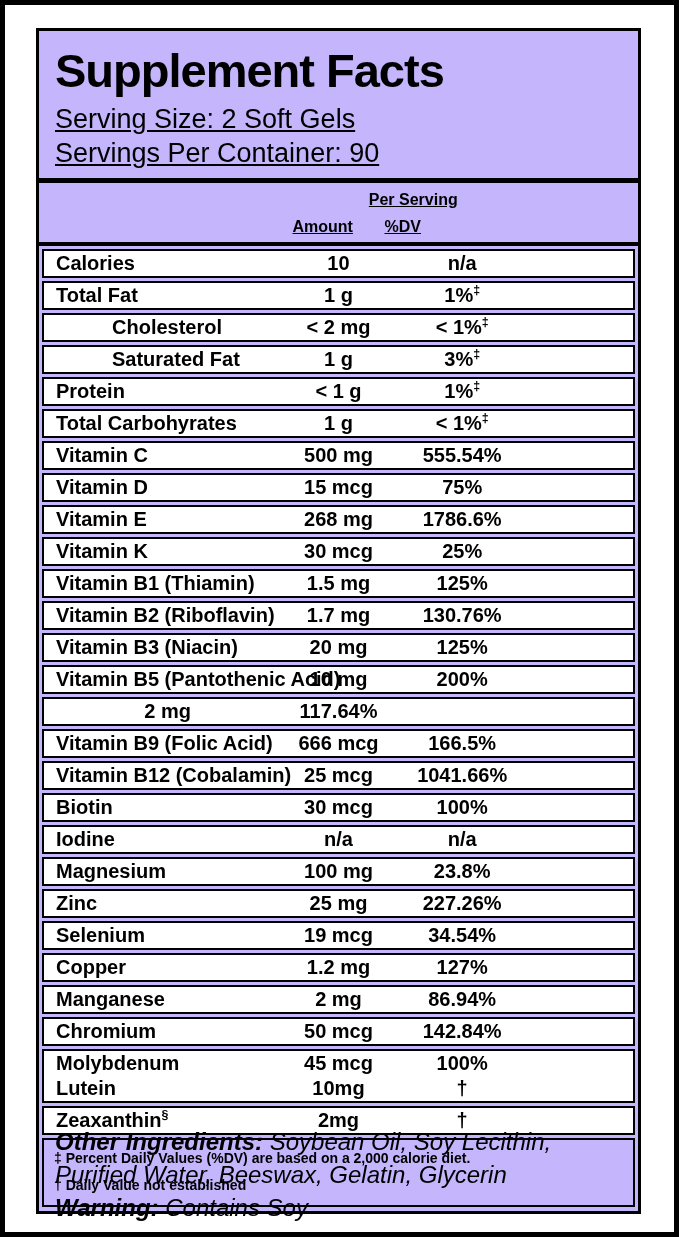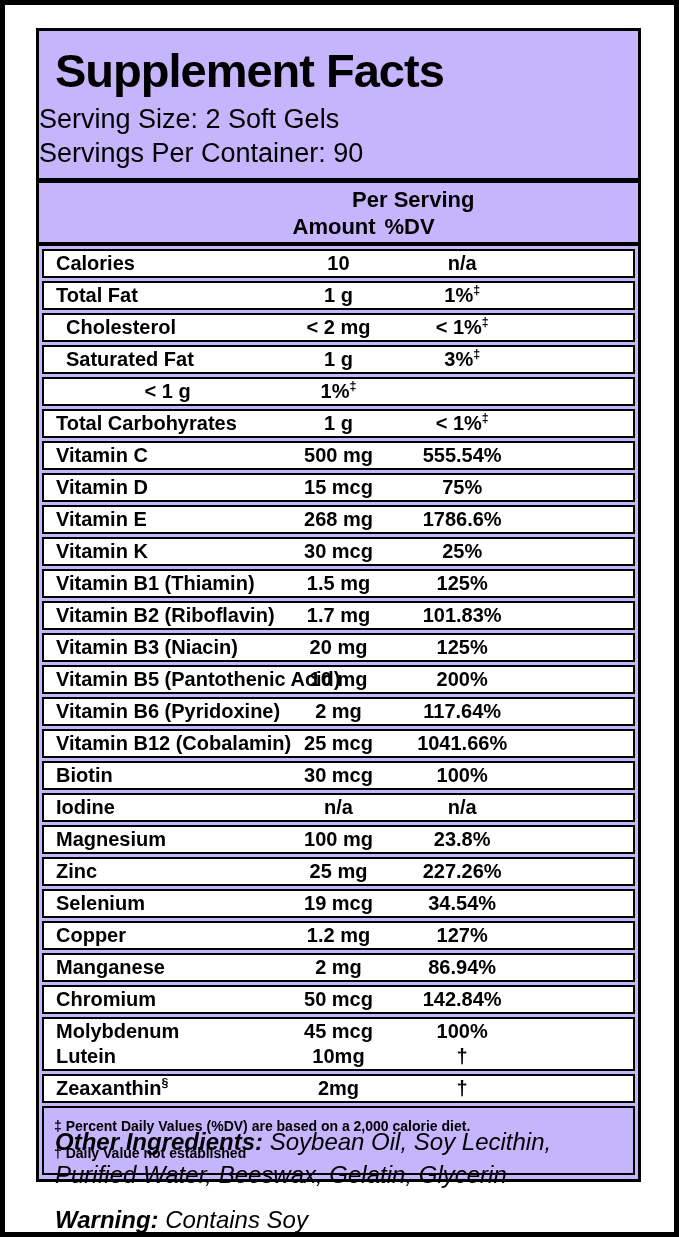--- a/index.html
+++ b/index.html
@@ -14,52 +14,52 @@
   }
   .label-box {
     position:absolute; left:31px; top:23px; width:605px;
     border:3px solid #000; background:#c4b5fd;
   }
   .title {
     font-size:47px; font-weight:bold; letter-spacing:-1px;
     padding:12px 0 4px 16px; white-space:nowrap;
   }
   .serving-line {
-    font-size:27px; line-height:34px; font-weight:normal;
+    font-size:27px; line-height:34px; padding-left:16px; font-weight:normal;text-decoration:underline;
   }
   .thick-rule { height:5px; background:#000; margin-top:8px; }
   .col-header {
     display:grid; grid-template-columns:42% 16% 26% 16%;
-    font-weight:bold; font-size:22px; line-height:27px;
-    padding:3px 12px 2px; border-bottom:4px solid #000;
+    font-weight:bold; font-size:16px; line-height:27px;
+    padding:3px 12px 2px; border-bottom:4px solid #000;text-decoration:underline;
   }
   .per-serving { grid-column:2 / 4; text-align:center; white-space:nowrap; }
   .col-amount  { grid-column:2; }
   .col-dv      { grid-column:3; text-align:left; }
   .rows-wrap { padding:3px 3px 0 3px; }
   .row-box { border:2px solid #000; margin-bottom:3px; background:#fff; }
   .row-line {
     display:grid; grid-template-columns:42% 16% 26% 16%;
     font-weight:bold; font-size:20px; line-height:23px; padding:1px 0;
   }
   .row-name { padding-left:12px; white-space:nowrap; }
-  .row-line.indent .row-name { padding-left:22px; }
+  .row-line.indent .row-name { padding-left:68px; }
   .row-amount, .row-dv { text-align:center; white-space:nowrap; }
   sup { font-size:0.62em; vertical-align:super; line-height:0; }
   .footnote-box {
     border:2px solid #000; margin:2px 3px 4px 3px;
     padding:5px 4px 6px 10px;
     font-weight:bold; font-size:14px; line-height:27px;
   }
   .bottom-section {
     position:absolute; left:50px; top:1120px; width:520px;
     font-size:24px; line-height:33px;font-style:italic;
   }
   .bold-label { font-weight:bold; }
-  .warning-line { margin-top:12px; }
+  .warning-line { margin-top:0; }
 </style>
 </head>
 <body>
 
 <div class="canvas">
 
   <div class="label-box">
 
     <div class="title">Supplement Facts</div>
     <div class="serving-line">Serving Size: 2 Soft Gels</div>
@@ -97,20 +97,21 @@
         </div>
         <div class="row-box">
           <div class="row-line indent">
             <span class="row-name">Saturated Fat</span>
             <span class="row-amount">1 g</span>
             <span class="row-dv">3%<sup>‡</sup></span>
           </div>
         </div>
         <div class="row-box">
           <div class="row-line">
+            <span class="row-name">Protein</span>
             <span class="row-amount">&lt; 1 g</span>
             <span class="row-dv">1%<sup>‡</sup></span>
           </div>
         </div>
         <div class="row-box">
           <div class="row-line">
             <span class="row-name">Total Carbohyrates</span>
             <span class="row-amount">1 g</span>
             <span class="row-dv">&lt; 1%<sup>‡</sup></span>
           </div>
@@ -147,42 +148,48 @@
           <div class="row-line">
             <span class="row-name">Vitamin B1 (Thiamin)</span>
             <span class="row-amount">1.5 mg</span>
             <span class="row-dv">125%</span>
           </div>
         </div>
         <div class="row-box">
           <div class="row-line">
             <span class="row-name">Vitamin B2 (Riboflavin)</span>
             <span class="row-amount">1.7 mg</span>
-            <span class="row-dv">101.83%</span>
+            <span class="row-dv">130.76%</span>
           </div>
         </div>
         <div class="row-box">
           <div class="row-line">
             <span class="row-name">Vitamin B3 (Niacin)</span>
             <span class="row-amount">20 mg</span>
             <span class="row-dv">125%</span>
           </div>
         </div>
         <div class="row-box">
           <div class="row-line">
             <span class="row-name">Vitamin B5 (Pantothenic Acid)</span>
             <span class="row-amount">10 mg</span>
             <span class="row-dv">200%</span>
           </div>
         </div>
         <div class="row-box">
           <div class="row-line">
-            <span class="row-name">Vitamin B6 (Pyridoxine)</span>
             <span class="row-amount">2 mg</span>
             <span class="row-dv">117.64%</span>
+          </div>
+        </div>
+        <div class="row-box">
+          <div class="row-line">
+            <span class="row-name">Vitamin B9 (Folic Acid)</span>
+            <span class="row-amount">666 mcg</span>
+            <span class="row-dv">166.5%</span>
           </div>
         </div>
         <div class="row-box">
           <div class="row-line">
             <span class="row-name">Vitamin B12 (Cobalamin)</span>
             <span class="row-amount">25 mcg</span>
             <span class="row-dv">1041.66%</span>
           </div>
         </div>
         <div class="row-box">

